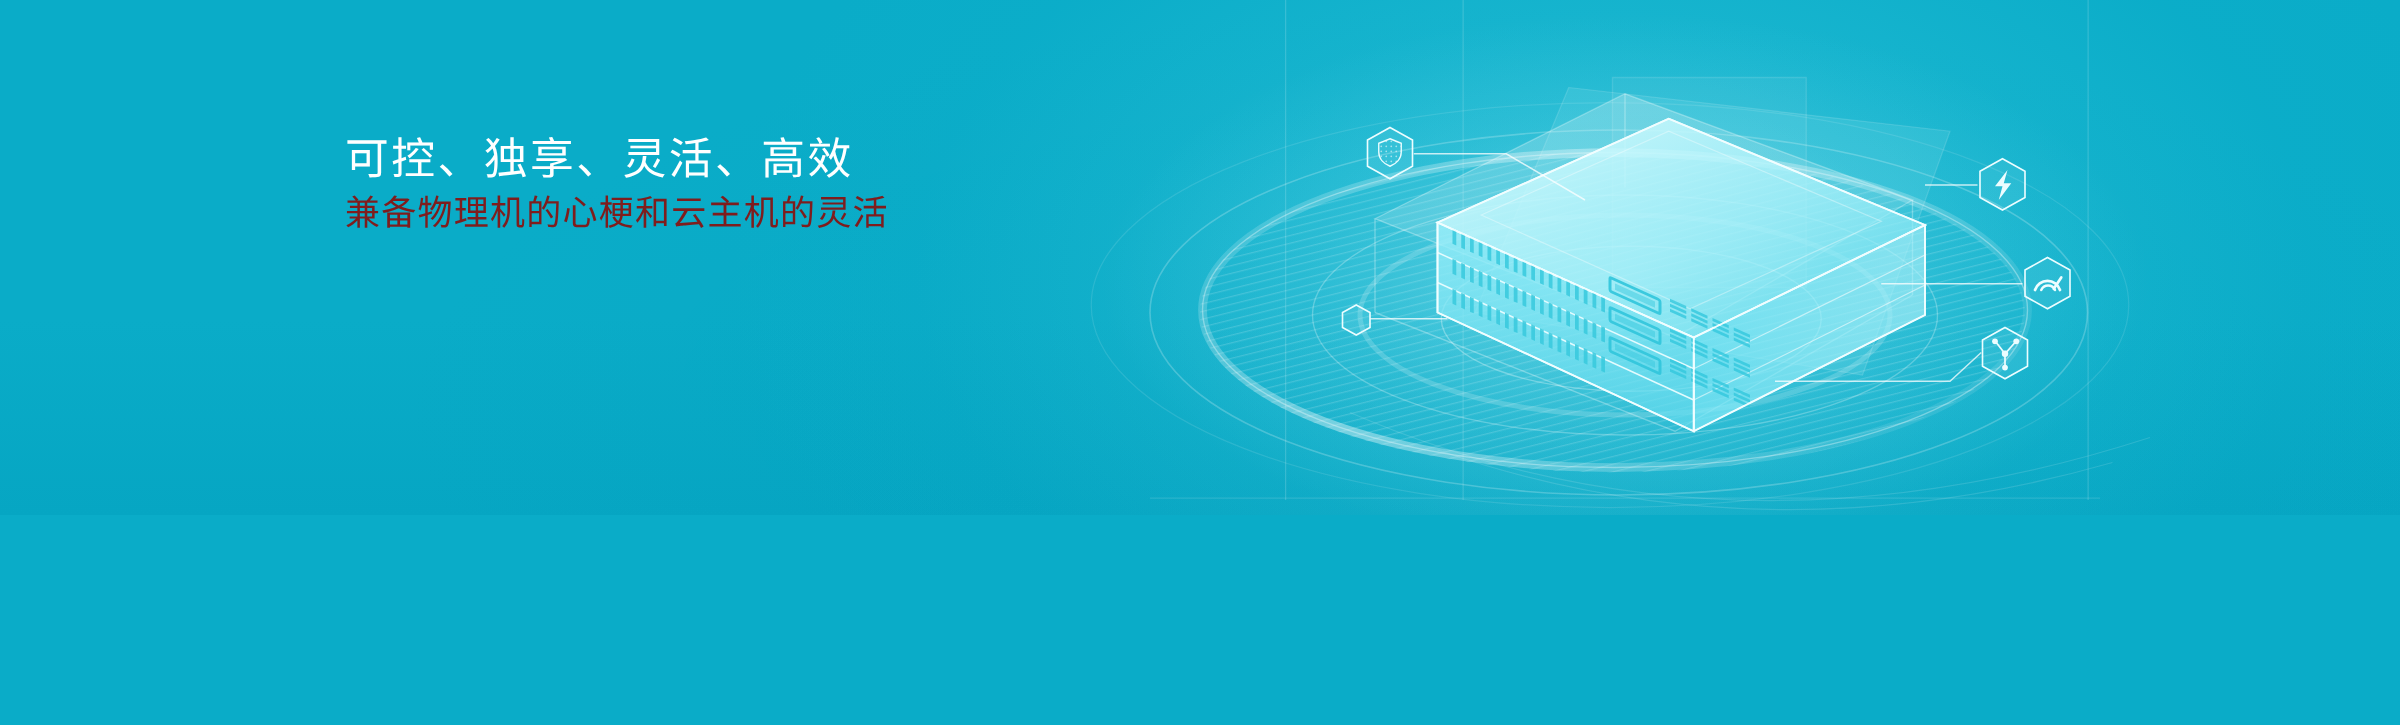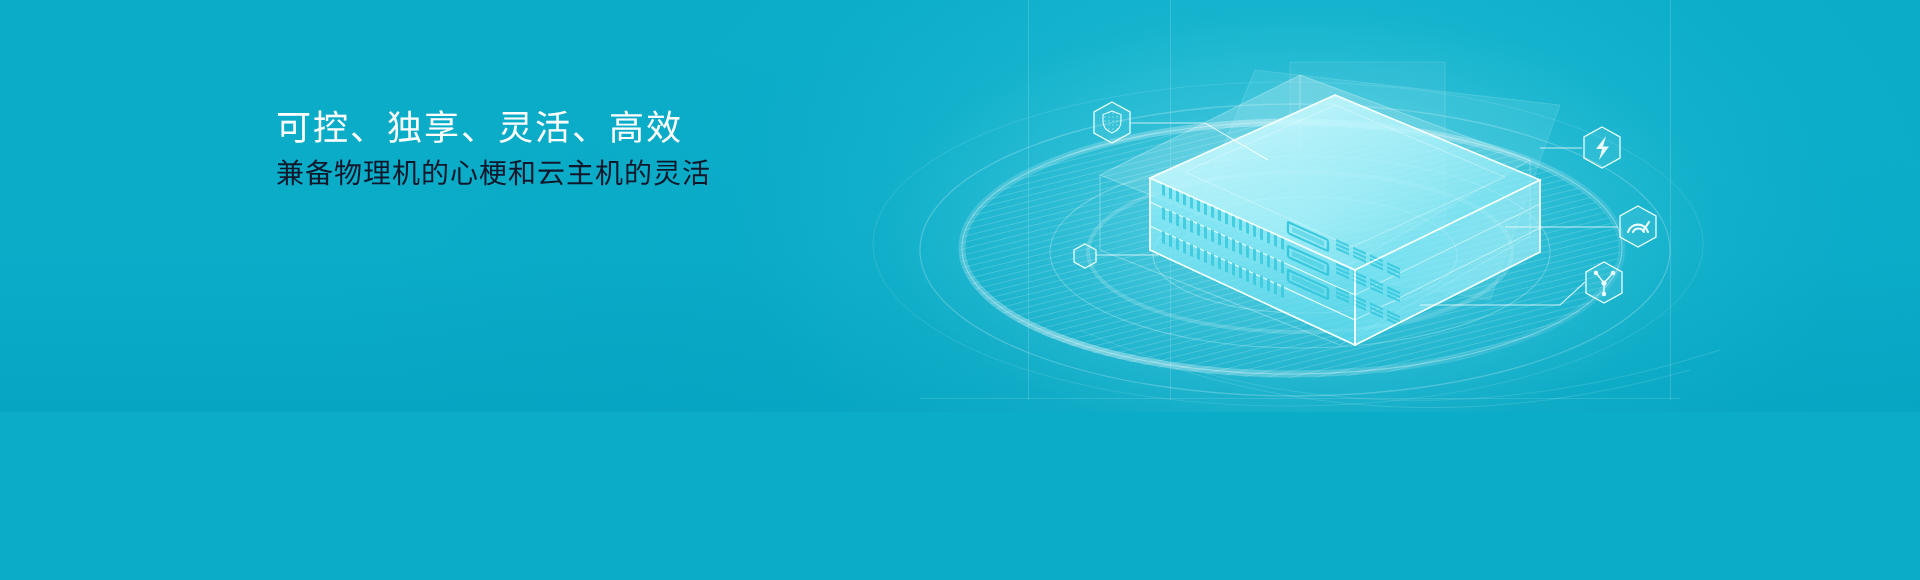--- a/index.html
+++ b/index.html
@@ -84,27 +84,28 @@
   .headline {
     color: #ffffff;
     font-size: 45px;
     line-height: 1.24;
     letter-spacing: 1px;
     font-weight: 700;
     white-space: nowrap;
     margin: 0 0 10px 0;
   }
   .subline {
-    color: #0f172a;
+    color: #7f1d1d;
     font-size: 28px;
     line-height: 1.3;
     letter-spacing: 1px;
     font-weight: 400;
     white-space: nowrap;
     margin: 0;
+    font-family: Liberation Mono, monospace;
   }
 </style>
 </head>
 <body>
 
 <div class="banner">
 
   <div class="bg-base"></div>
 
   <div class="vline v1"></div>

